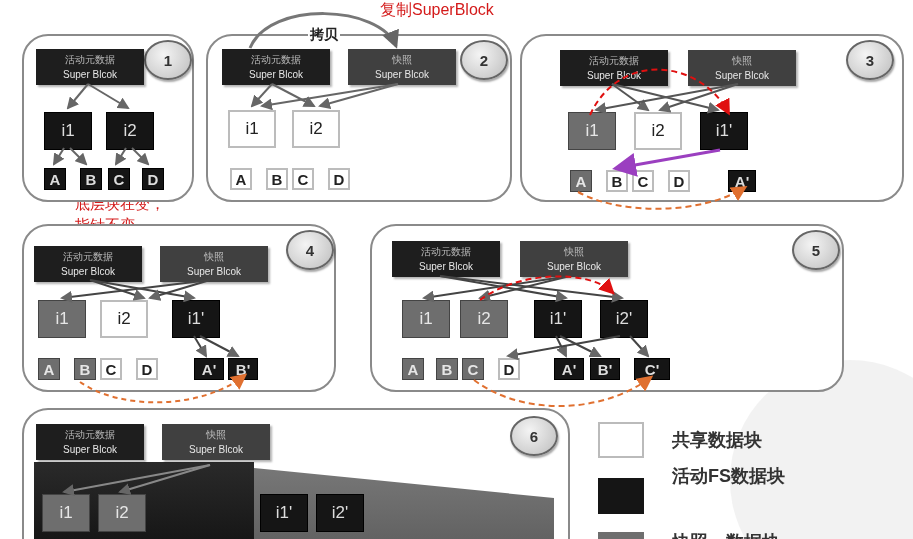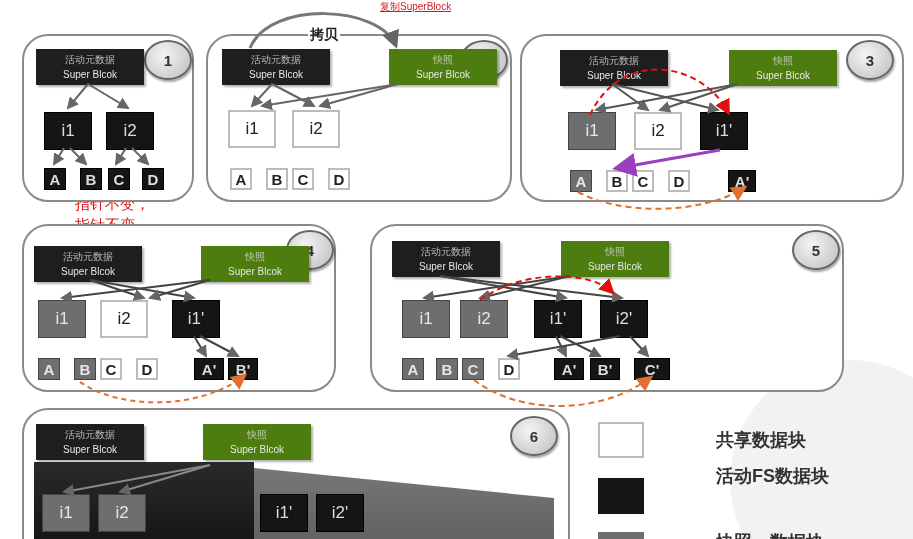--- a/index.html
+++ b/index.html
@@ -1,38 +1,38 @@
 <!DOCTYPE html>
 <html><head>
 <meta charset="utf-8">
 <style>
   html,body{margin:0;padding:0;}
   body{width:913px;height:539px;position:relative;overflow:hidden;background:#fff;font-family:"Liberation Sans",sans-serif;}
   .panel{position:absolute;border:2px solid #8a8a8a;border-radius:26px;background:#fff;box-sizing:border-box;}
   .num{position:absolute;width:44px;height:36px;border-radius:50%;border:2px solid #666;background:radial-gradient(circle at 40% 35%,#f4f4f4,#bdbdbd);font-weight:bold;font-size:15px;color:#333;display:flex;align-items:center;justify-content:center;box-shadow:1px 2px 2px rgba(0,0,0,.35);}
   .sb{position:absolute;width:108px;height:36px;color:#e6e6e6;font-size:10px;text-align:center;line-height:15px;padding-top:3px;box-sizing:border-box;box-shadow:2px 2px 2px rgba(0,0,0,.3);}
   .sb.active{background:#1e1e1e;}
-  .sb.snap{background:#4d7c0f;margin-left:41px;}
+  .sb.snap{background:#404040;}
   .sb .cn{display:block;opacity:.75;}
   .node{position:absolute;width:48px;height:38px;display:flex;align-items:center;justify-content:center;font-size:17px;box-sizing:border-box;}
   .blk{position:absolute;width:22px;height:22px;display:flex;align-items:center;justify-content:center;font-size:15px;font-weight:bold;box-sizing:border-box;}
   .shared{background:#fff;border:2px solid #bcbcbc;color:#222;}
   .activefs{background:#151515;color:#ddd;border:1px solid #000;}
   .snapblk{background:#6e6e6e;color:#e6e6e6;border:1px solid #444;}
   .anno-red{position:absolute;color:#d41a1a;font-size:15px;}
   svg.overlay{position:absolute;left:0;top:0;pointer-events:none;}
   .legend-sw{position:absolute;width:46px;height:36px;box-sizing:border-box;}
-  .legend-label{position:absolute;font-size:18px;color:#333;font-weight:bold;margin-left:44px;}
+  .legend-label{position:absolute;font-size:18px;color:#333;font-weight:bold;}
 </style>
 </head>
 <body>
 
-<div class="anno-red" style="left:380px;top:0px;font-size:10px;text-decoration:underline;">复制SuperBlock</div>
+<div class="anno-red" style="left:380px;top:0px;font-size:16px;">复制SuperBlock</div>
 <div class="anno-red" style="left:793px;top:121px;font-size:15px;">i1</div>
-<div class="anno-red" style="left:75px;top:195px;">指针不变，</div>
+<div class="anno-red" style="left:75px;top:195px;">底层块在变，</div>
 <div class="anno-red" style="left:75px;top:216px;">指针不变</div>
 
 <div class="panel" style="left:22px;top:34px;width:172px;height:168px;">
   <div class="num" style="left:120px;top:4px;">1</div>
   <div class="sb active" style="left:12px;top:13px;">
     <span class="cn">活动元数据</span><span>Super Blcok</span>
   </div>
   <div class="node activefs" style="left:20px;top:76px;">i1</div>
   <div class="node activefs" style="left:82px;top:76px;">i2</div>
   <div class="blk activefs" style="left:20px;top:132px;">A</div>

